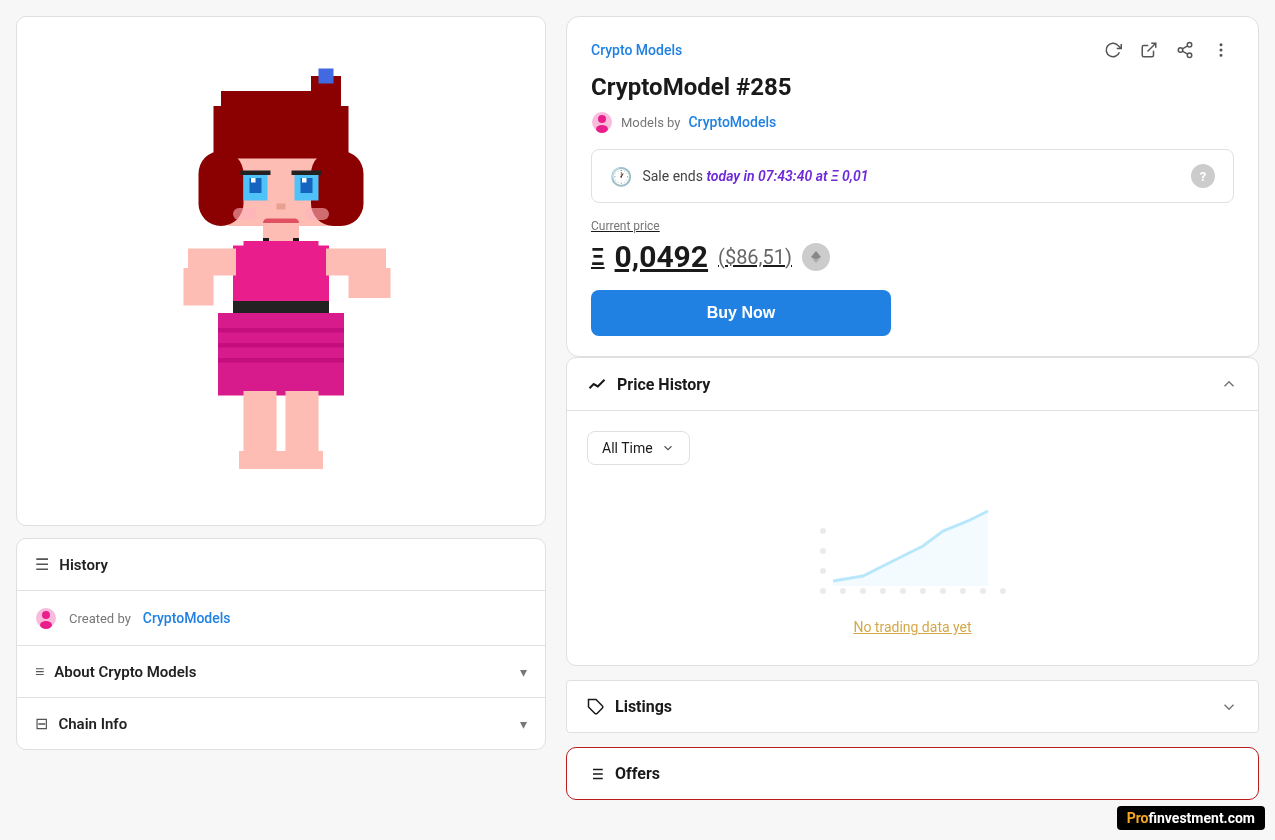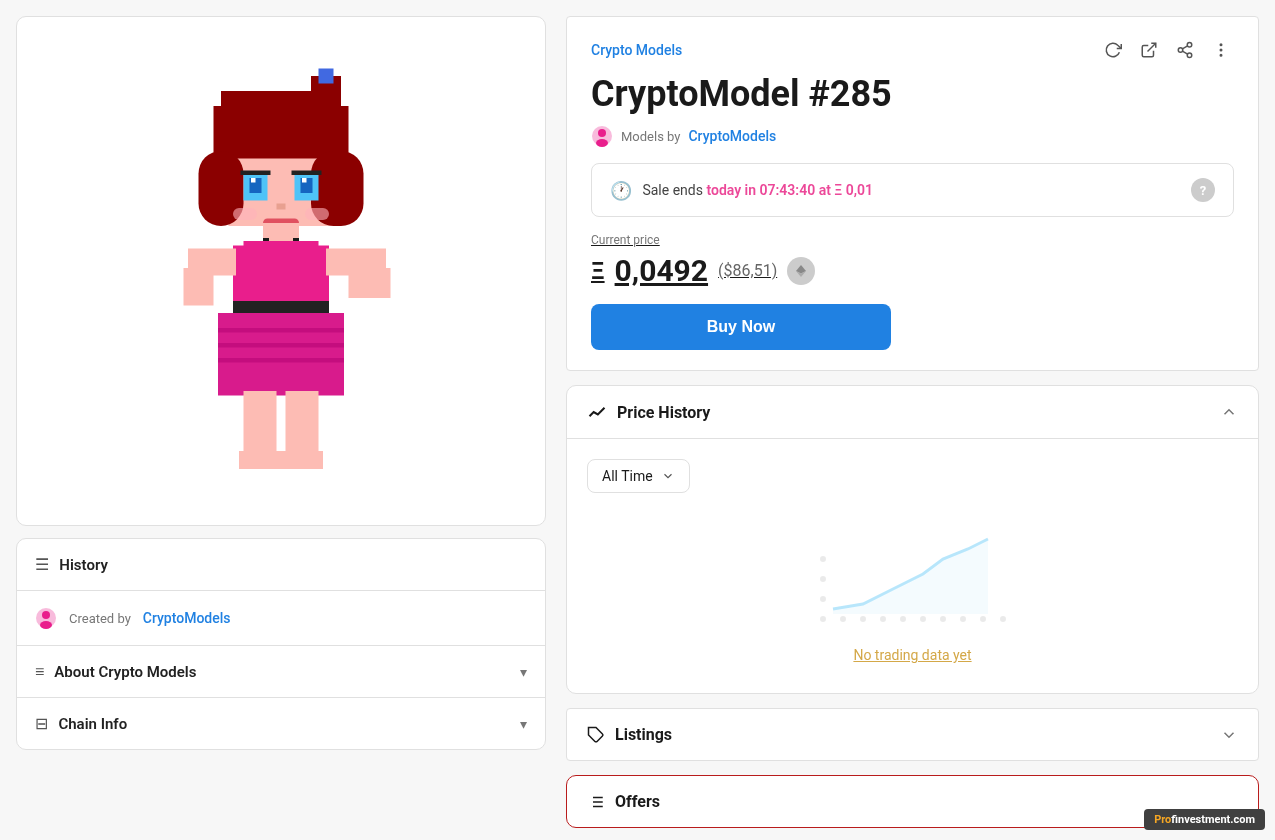--- a/index.html
+++ b/index.html
@@ -129,23 +129,22 @@
     
     .right-col {
       flex: 1;
       display: flex;
       flex-direction: column;
       gap: 0;
     }
     .right-top {
       background: #fff;
       border: 1px solid #e0e0e0;
-      border-radius: 4px;
+      border-radius: 13px;
       padding: 20px 24px;
-      margin-bottom: 14px;
     }
     .breadcrumb-row {
       display: flex;
       align-items: center;
       justify-content: space-between;
       margin-bottom: 10px;
     }
     .breadcrumb-link {
       color: #2081e2;
       text-decoration: none;
@@ -163,21 +162,21 @@
       cursor: pointer;
       color: #555;
       font-size: 18px;
       padding: 4px;
       border-radius: 4px;
       display: flex;
       align-items: center;
       justify-content: center;
     }
     .nft-title {
-      font-size: 36px;
+      font-size: 24px;
       font-weight: 700;
       color: #1a1a1a;
       margin-bottom: 10px;
     }
     .owner-row {
       display: flex;
       align-items: center;
       gap: 8px;
       margin-bottom: 16px;
     }
@@ -210,22 +209,23 @@
     }
     .sale-clock-icon {
       color: #e0534a;
       font-size: 18px;
     }
     .sale-text {
       font-size: 14px;
       color: #444;
     }
     .sale-text .red {
-      color: #ec4899;
+      color: #6d28d9;
       font-weight: 600;
+      font-style: italic;
     }
     .help-circle {
       width: 24px;
       height: 24px;
       border-radius: 50%;
       background: #ccc;
       display: flex;
       align-items: center;
       justify-content: center;
       color: #fff;
@@ -250,21 +250,21 @@
     .price-main {
       font-size: 30px;
       font-weight: 700;
       color: #1a1a1a;
     }
     .price-eth-symbol {
       font-size: 24px;
       font-weight: 700;
     }
     .price-usd {
-      font-size: 16px;
+      font-size: 20px;
       color: #666;
     }
     .eth-icon {
       width: 28px;
       height: 28px;
       background: #ccc;
       border-radius: 50%;
       display: flex;
       align-items: center;
       justify-content: center;
@@ -391,23 +391,23 @@
     .offers-title {
       font-size: 16px;
       font-weight: 700;
       color: #1a1a1a;
     }
     
     .watermark {
       position: fixed;
       bottom: 10px;
       right: 10px;
-      background: #404040;
+      background: #000000;
       color: #f5a623;
-      font-size: 11px;
+      font-size: 14px;
       font-weight: 700;
       padding: 4px 10px;
       border-radius: 4px;
       z-index: 100;
     }
   </style>
 </head>
 <body>
 
 <div class="page-container">

